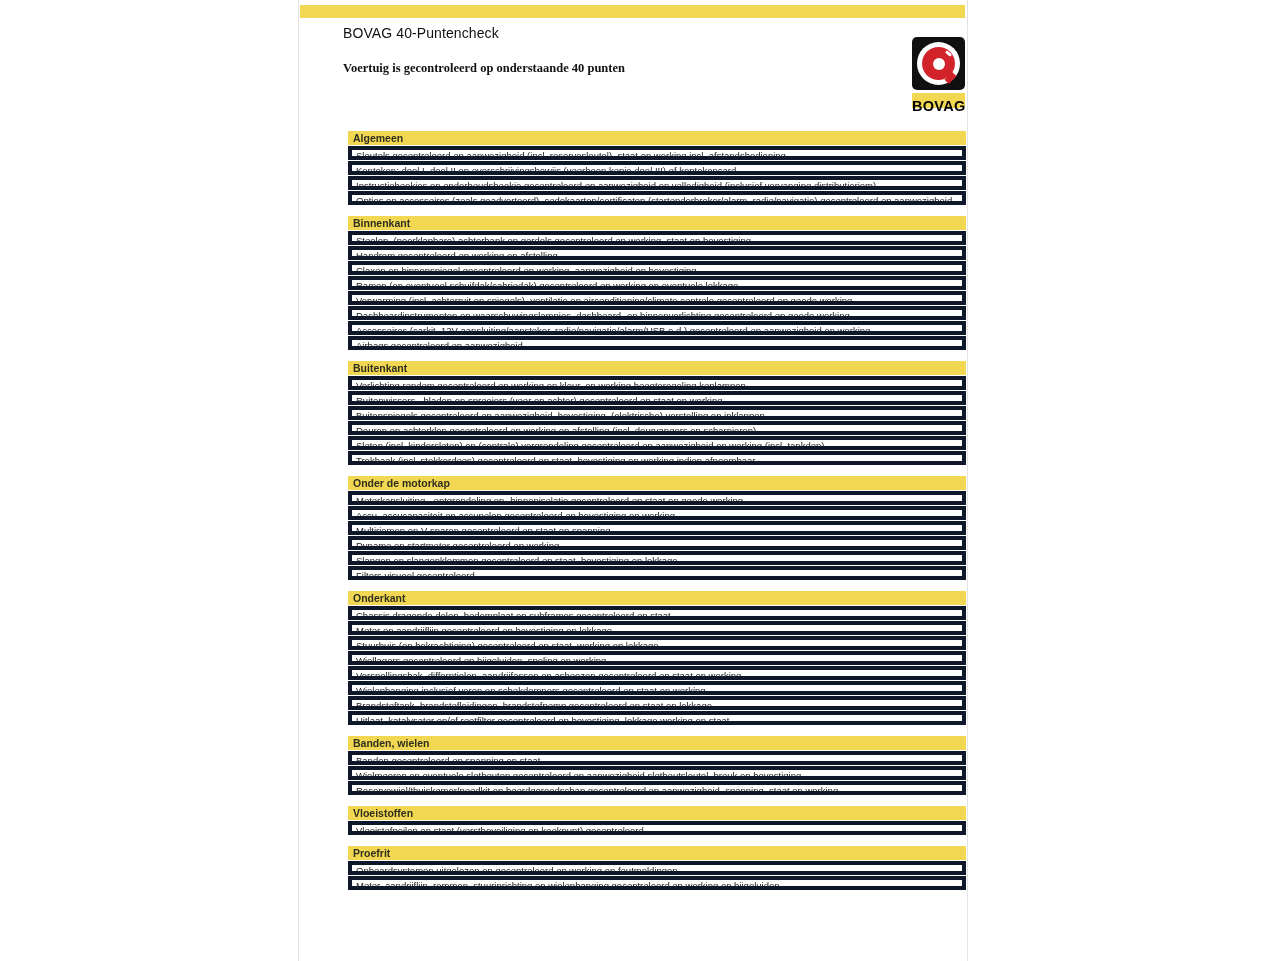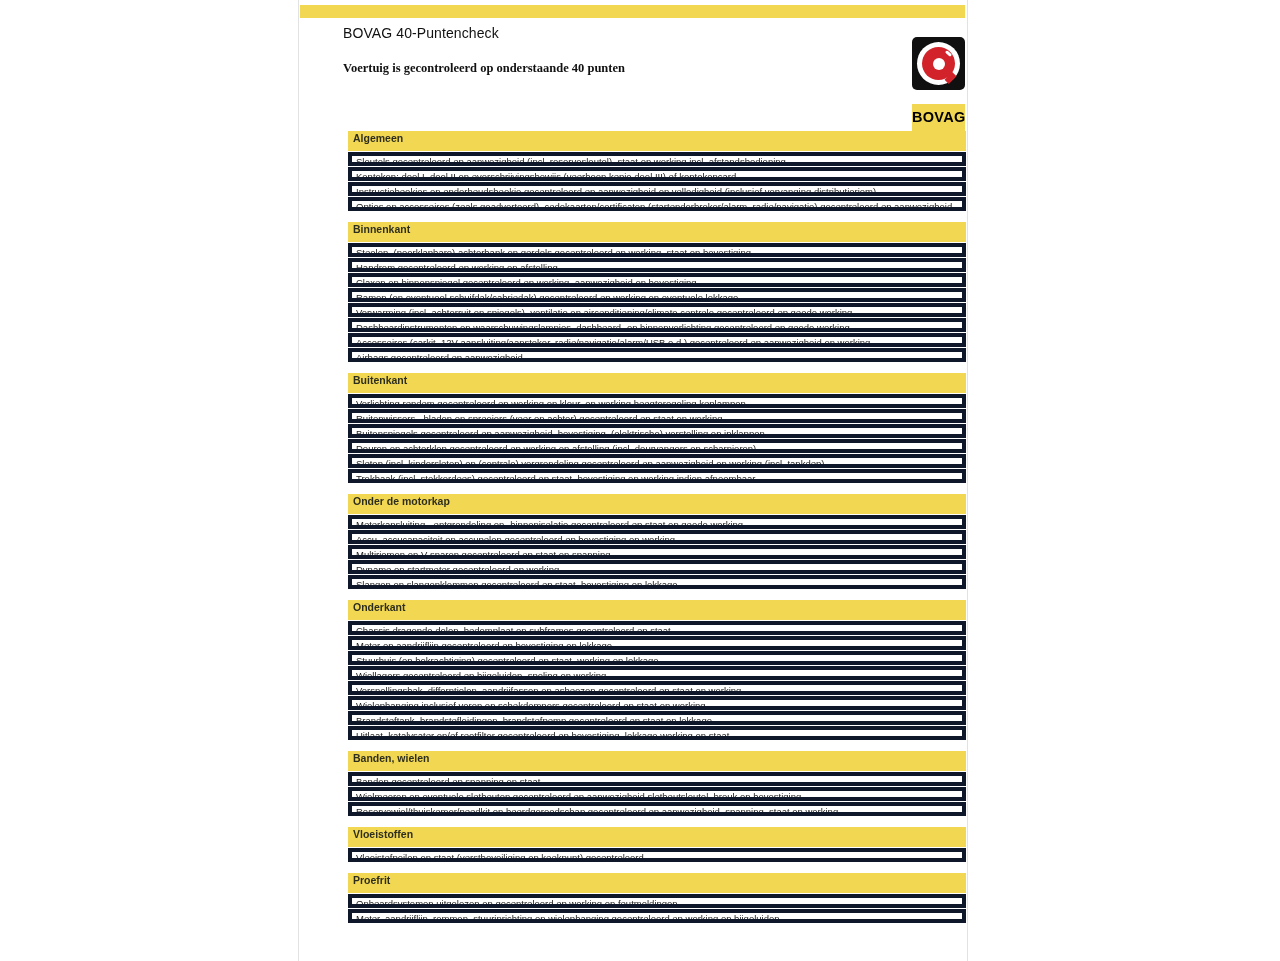--- a/index.html
+++ b/index.html
@@ -110,41 +110,41 @@
     position: absolute;
     right: 3px;
     top: 5px;
     width: 7px;
     height: 3px;
     background: #ffffff;
     transform: rotate(40deg);
     border-radius: 2px;
   }
   .logo-label {
-    margin-top: 14px;
-    height: 34px;
+    margin-top: 3px;
+    height: 15px;
     line-height: 27px;
     background: var(--yellow, #F2D852);
     color: #000;
     font-weight: bold;
     font-size: 14.5px;
     text-align: center;
     letter-spacing: 0.3px;
   }
 
   
   .sections {
     position: absolute;
     left: 348px;
     top: 131px;
     width: 618px;
   }
   .section { margin-bottom: 11px; }
   .section-header {
-    height: 20px;
+    height: 14px;
     line-height: 14px;
     background: var(--yellow, #F2D852);
     font-size: 10.5px;
     font-weight: bold;
     color: #2e2e1e;
     padding: 0 5px;
     margin-bottom: 1px;
   }
   .row {
     height: 14px;
@@ -224,20 +224,21 @@
   </section>
 
   <section class="section">
     <div class="section-header">Onder de motorkap</div>
     <div class="section-rows">
           <div class="row">Motorkapsluiting, -ontgrendeling en -binnenisolatie gecontroleerd op staat en goede werking</div>
           <div class="row">Accu, accucapaciteit en accupolen gecontroleerd op bevestiging en werking</div>
           <div class="row">Multiriemen en V-snaren gecontroleerd op staat en spanning</div>
           <div class="row">Dynamo en startmotor gecontroleerd op werking</div>
           <div class="row">Slangen en slangenklemmen gecontroleerd op staat, bevestiging en lekkage</div>
+          <div class="row">Filters visueel gecontroleerd</div>
         </div>
   </section>
 
   <section class="section">
     <div class="section-header">Onderkant</div>
     <div class="section-rows">
           <div class="row">Chassis dragende delen, bodemplaat en subframes gecontroleerd op staat</div>
           <div class="row">Motor en aandrijflijn gecontroleerd op bevestiging en lekkage</div>
           <div class="row">Stuurhuis (en bekrachtiging) gecontroleerd op staat, werking en lekkage</div>
           <div class="row">Wiellagers gecontroleerd op bijgeluiden, speling en werking</div>

